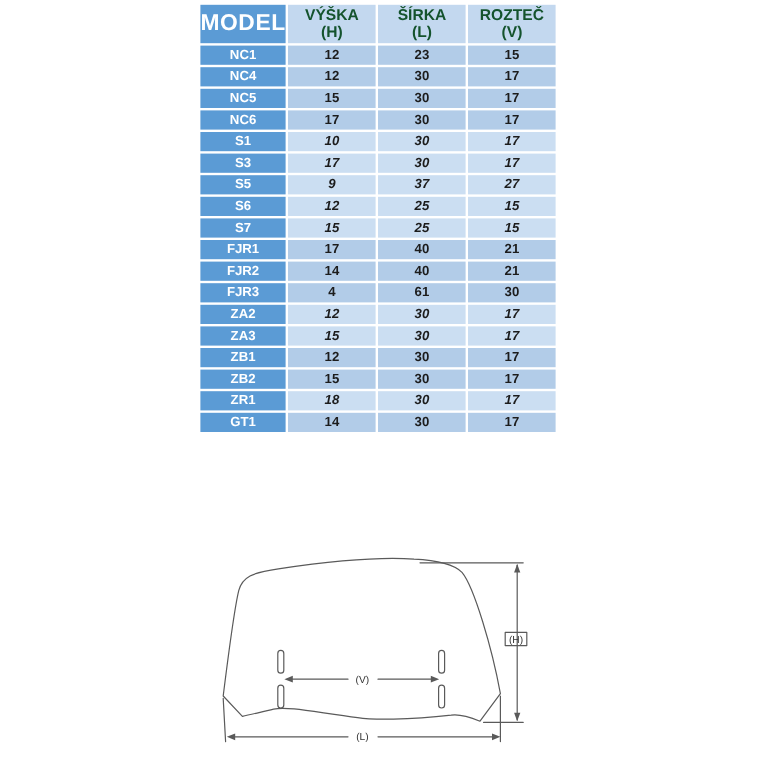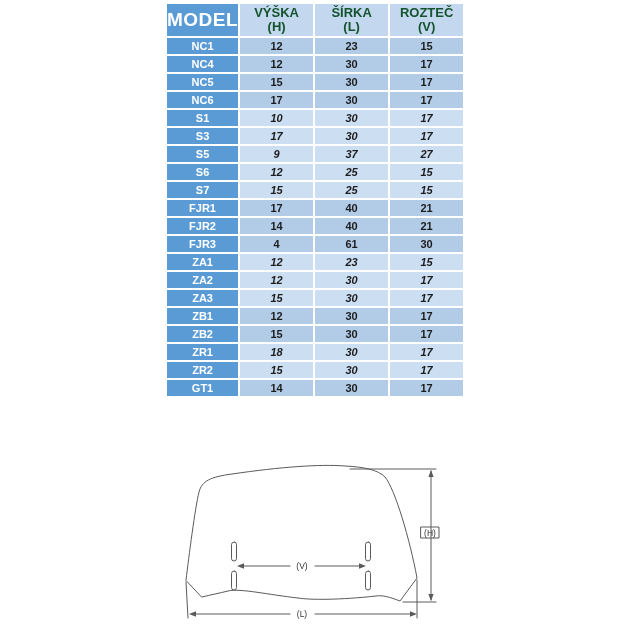--- a/index.html
+++ b/index.html
@@ -133,26 +133,20 @@
         <td class="data-cell col-data band-dark">40</td>
         <td class="data-cell col-data band-dark">21</td>
       </tr>
       <tr>
         <td class="model-cell col-model">FJR3</td>
         <td class="data-cell col-data band-dark">4</td>
         <td class="data-cell col-data band-dark">61</td>
         <td class="data-cell col-data band-dark">30</td>
       </tr>
       <tr>
-        <td class="model-cell col-model">ZA1</td>
-        <td class="data-cell col-data band-light">12</td>
-        <td class="data-cell col-data band-light">23</td>
-        <td class="data-cell col-data band-light">15</td>
-      </tr>
-      <tr>
         <td class="model-cell col-model">ZA2</td>
         <td class="data-cell col-data band-light">12</td>
         <td class="data-cell col-data band-light">30</td>
         <td class="data-cell col-data band-light">17</td>
       </tr>
       <tr>
         <td class="model-cell col-model">ZA3</td>
         <td class="data-cell col-data band-light">15</td>
         <td class="data-cell col-data band-light">30</td>
         <td class="data-cell col-data band-light">17</td>
@@ -165,26 +159,20 @@
       </tr>
       <tr>
         <td class="model-cell col-model">ZB2</td>
         <td class="data-cell col-data band-dark">15</td>
         <td class="data-cell col-data band-dark">30</td>
         <td class="data-cell col-data band-dark">17</td>
       </tr>
       <tr>
         <td class="model-cell col-model">ZR1</td>
         <td class="data-cell col-data band-light">18</td>
-        <td class="data-cell col-data band-light">30</td>
-        <td class="data-cell col-data band-light">17</td>
-      </tr>
-      <tr>
-        <td class="model-cell col-model">ZR2</td>
-        <td class="data-cell col-data band-light">15</td>
         <td class="data-cell col-data band-light">30</td>
         <td class="data-cell col-data band-light">17</td>
       </tr>
       <tr>
         <td class="model-cell col-model">GT1</td>
         <td class="data-cell col-data band-dark">14</td>
         <td class="data-cell col-data band-dark">30</td>
         <td class="data-cell col-data band-dark">17</td>
       </tr>
     </tbody>

